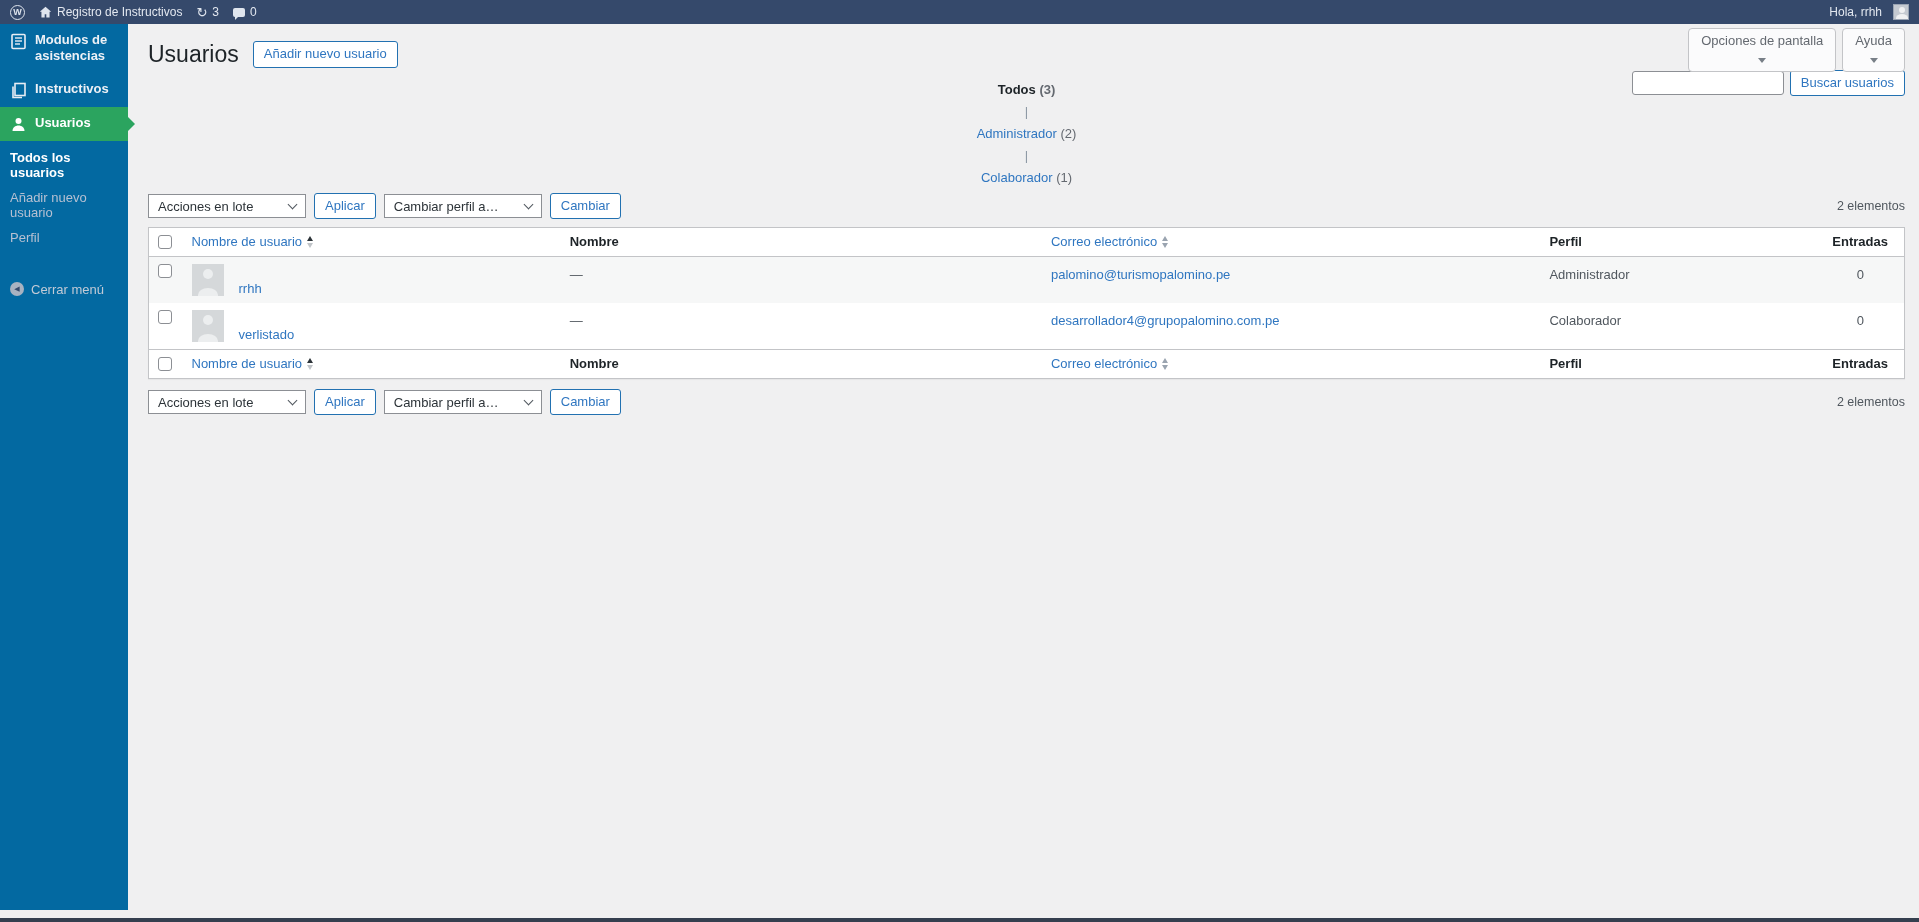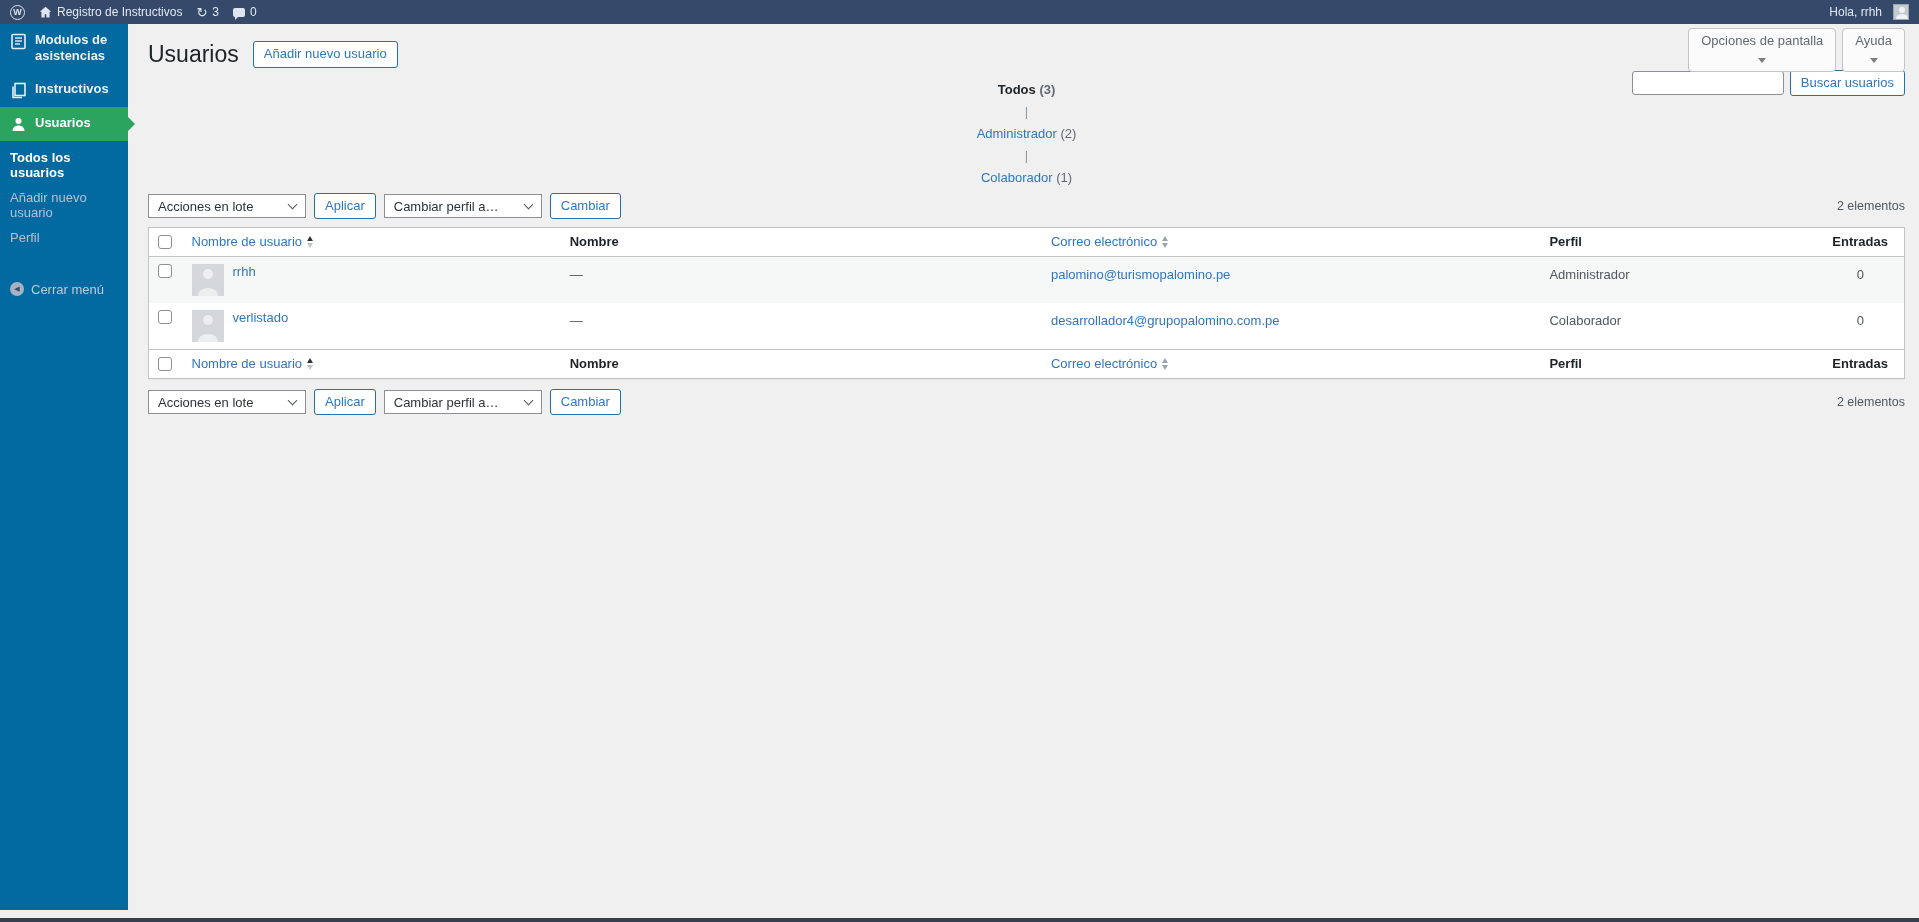--- a/index.html
+++ b/index.html
@@ -66,21 +66,21 @@
   .sort-link { color:#2f76c0; font-weight:400; text-decoration:none; cursor:pointer; display:inline-flex; align-items:center; gap:5px; }
   .sort-ind { display:inline-flex; flex-direction:column; gap:2px; }
   .sort-ind i { display:block; width:0; height:0; }
   .sort-ind .up { border-left:3.5px solid transparent; border-right:3.5px solid transparent; border-bottom:5px solid #9aa4b0; }
   .sort-ind .dn { border-left:3.5px solid transparent; border-right:3.5px solid transparent; border-top:5px solid #9aa4b0; }
   .sorted .up { border-bottom-color:#2c3338; }
   .sorted .dn { border-top-color:#c0c4c8; }
   tbody td { padding:10px; color:#50575e; }
   tbody tr.alt { background:#f6f7f7; }
   tbody tr { height:46px; }
-  .user-cell { display:flex; gap:9px; align-items:flex-start; padding:7px 10px !important; }
+  .user-cell { display:flex; gap:15px; align-items:flex-end; padding:7px 10px !important; }
   .avatar { width:32px; height:32px; background:#d5d8da; position:relative; overflow:hidden; flex:0 0 32px; }
   .avatar::before { content:""; position:absolute; top:5px; left:11px; width:10px; height:10px; border-radius:50%; background:#eceeef; }
   .avatar::after { content:""; position:absolute; bottom:-6px; left:6px; width:20px; height:14px; border-radius:50% 50% 0 0; background:#eceeef; }
   .a-link { color:#2f76c0; text-decoration:none; cursor:pointer; }
   .posts-h { text-align:right; padding-right:16px !important; }
   .posts-v { text-align:right; padding-right:40px !important; }
 
   .bottom-strip { position:absolute; left:0; right:0; bottom:0; height:4px; background:#353f4f; z-index:60; cursor:pointer; }
 </style>
 </head>

